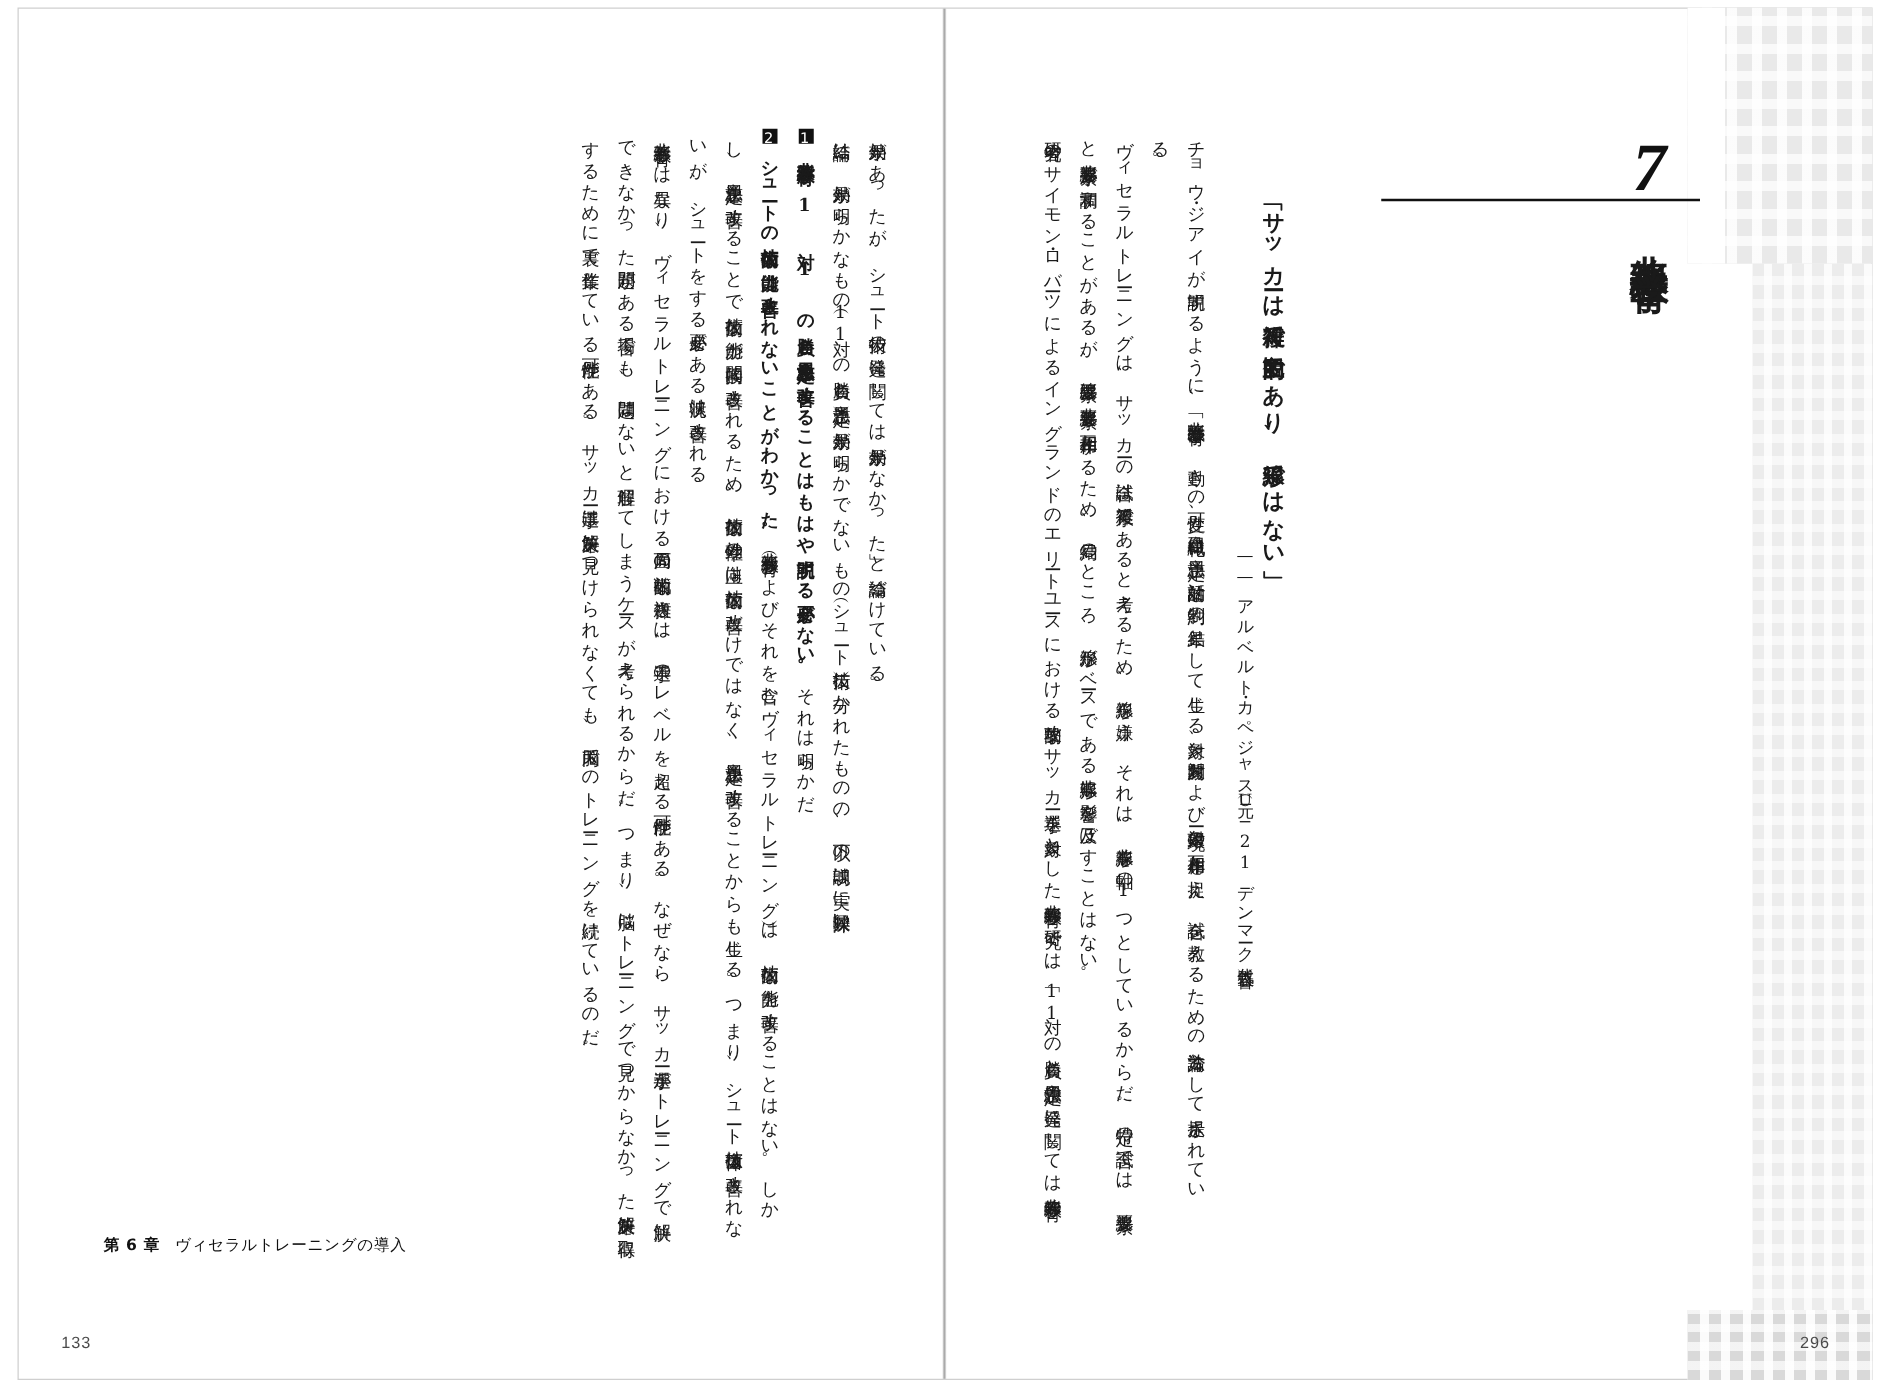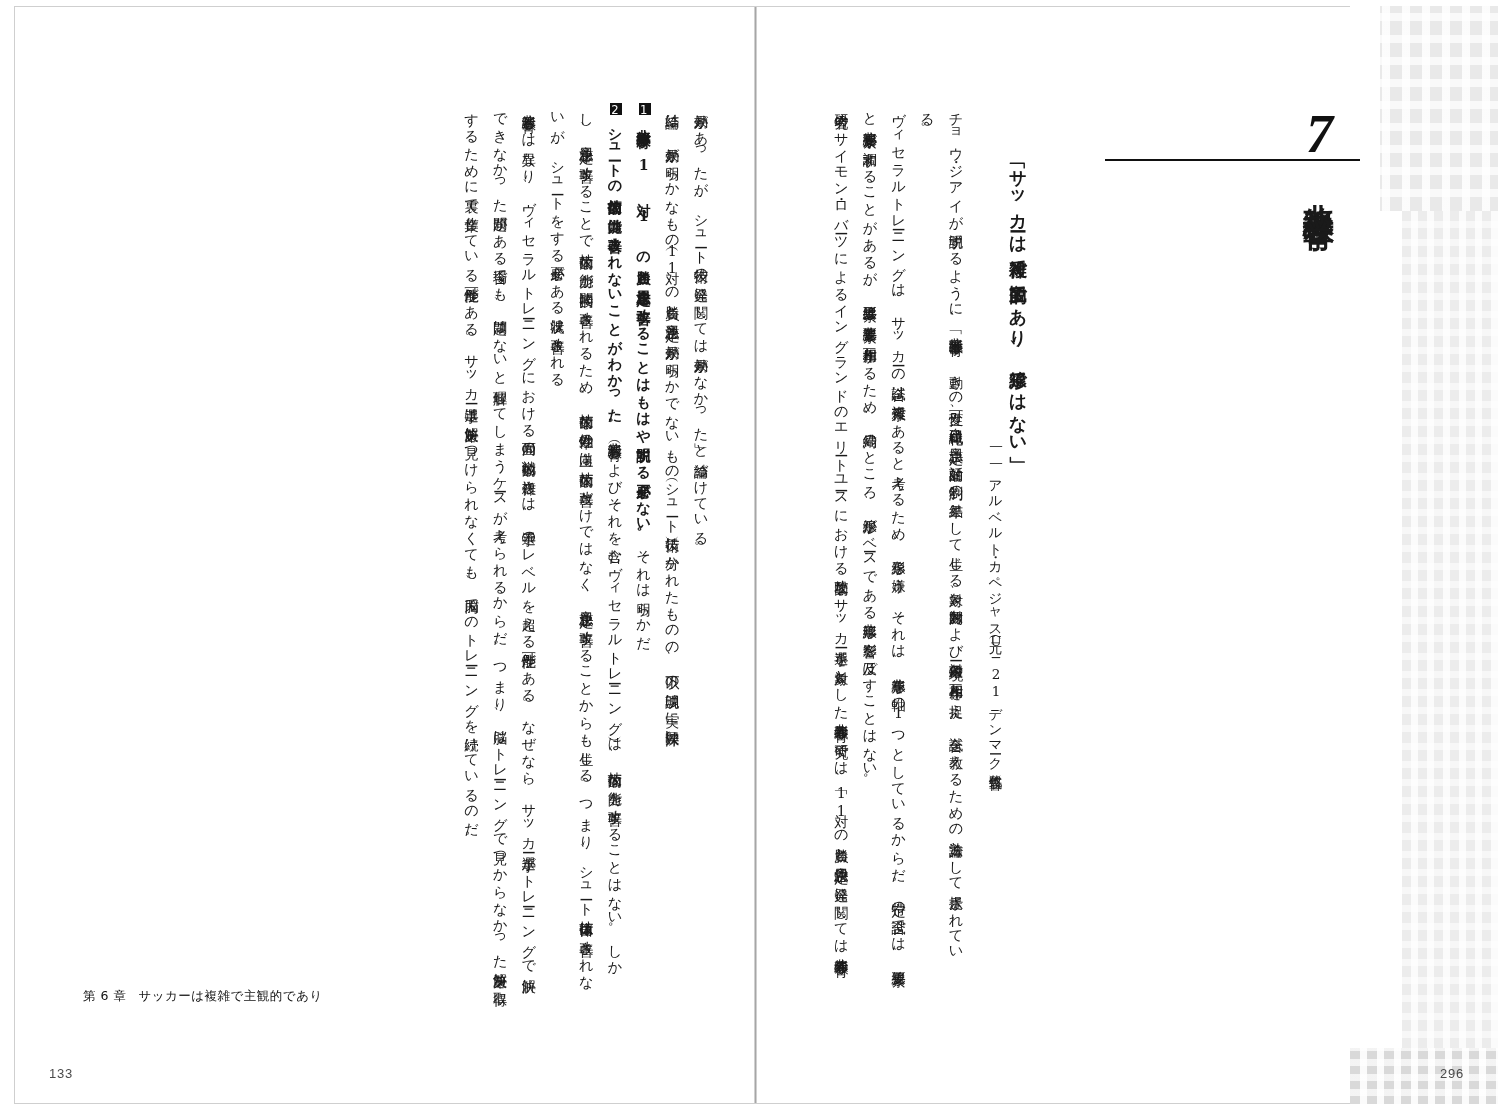--- a/index.html
+++ b/index.html
@@ -221,21 +221,21 @@
   #running-head {
     position: absolute;
     left: 68px;
     bottom: 98px;
     font-family: "DejaVu Sans", "Liberation Sans", sans-serif;
     font-size: 12.5px;
     letter-spacing: 0.04em;
     color: #111;
     white-space: nowrap;
   }
-  #running-head .rh-num { font-weight: 400; }
+  #running-head .rh-num { font-weight: 700; }
   #running-head .rh-sep { display: inline-block; width: 12px; }
 
   #folio-left {
     position: absolute;
     left: 34px;
     bottom: 22px;
     font-family: "Liberation Sans", sans-serif;
     font-size: 13px;
     color: #4a4a4a;
     letter-spacing: 0.06em;
@@ -290,19 +290,19 @@
       </p>
 
       <p>
         <span class="numbox">2</span><span class="bold">シュートの技術的な能力は改善されないことがわかった。</span><span>非線形教育（およびそれを含むヴィセラルトレーニング）は、技術的な能力を改善することはない。しかし、意思決定を改善することで技術的な能力が間接的に改善されるため、技術的な効率性の向上は技術的な改善だけではなく、意思決定を改善することからも生じる。つまり、シュート技術自体は改善されないが、シュートをする必要がある状況は改善される</span>
       </p>
 
       <p>非線形教育とは異なり、ヴィセラルトレーニングにおける局面の戦術的な複雑さは、選手のレベルを超える可能性がある。なぜなら、サッカー選手がトレーニングで解決できなかった問題がある場合でも、問題はないと理解してしまうケースが考えられるからだ。つまり、脳はトレーニングで見つからなかった解決策を取得するために裏で作業している可能性がある。サッカー選手は解決策を見つけられなくても、脳内でのトレーニングを続けているのだ。</p>
     </div>
 
     <div id="running-head">
-      <span class="rh-num">第 6 章</span><span class="rh-sep"></span><span>サッカーは複雑で主観的であり</span>
+      <span class="rh-num">第 6 章</span><span class="rh-sep"></span><span>ヴィセラルトレーニングの導入</span>
     </div>
 
     <div id="folio-left">133</div>
   </div>
 
 </div>
 
 </body></html>

